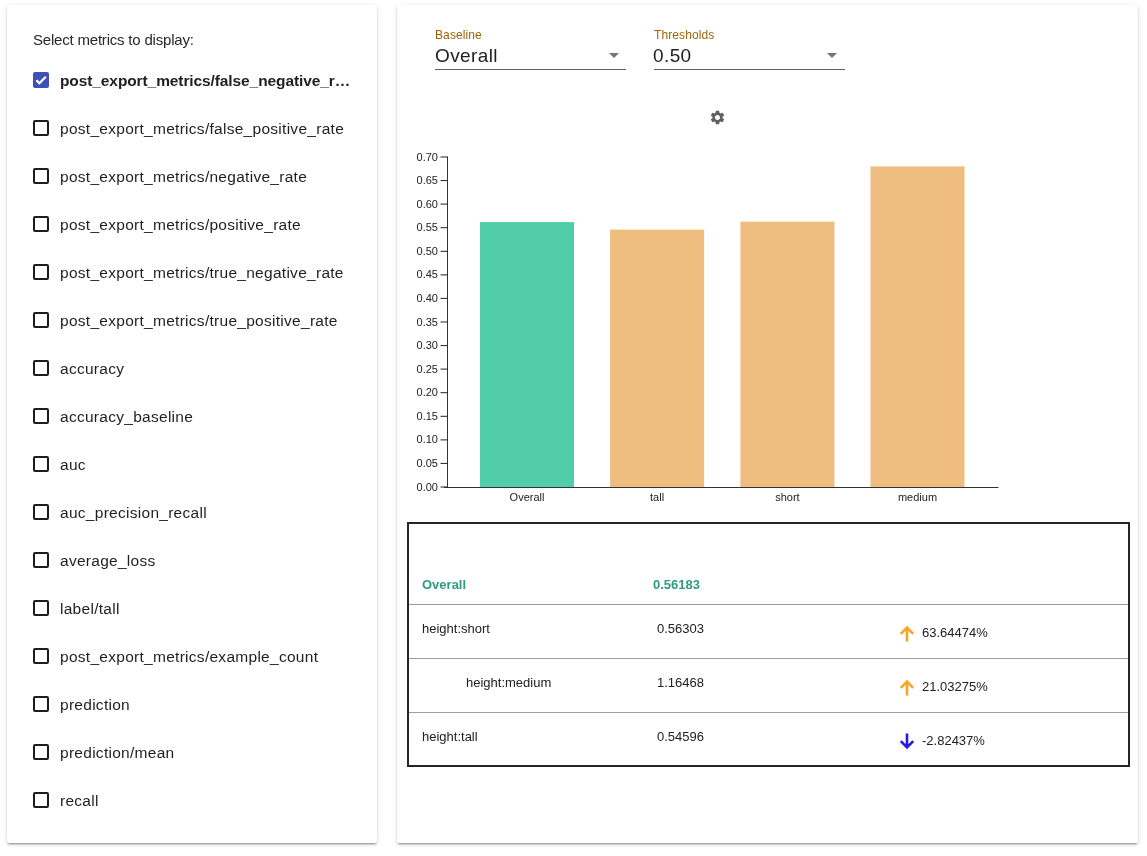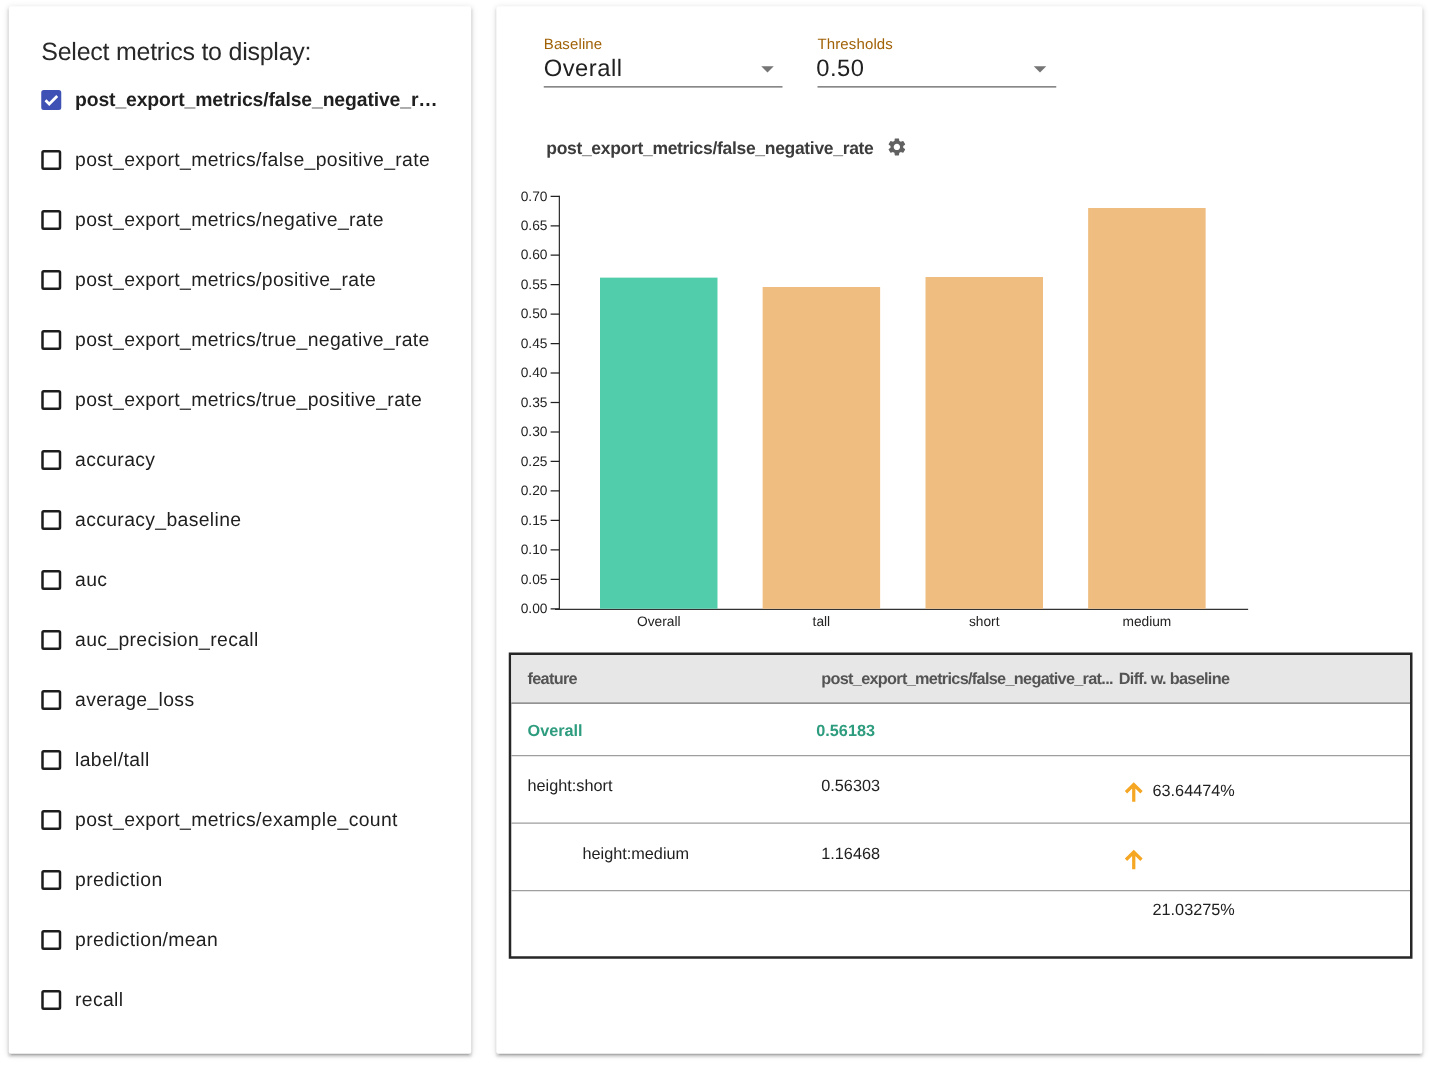--- a/index.html
+++ b/index.html
@@ -23,21 +23,21 @@
   .hdrcell { color:#545454; font-size:13px; font-weight:bold; letter-spacing:-0.55px; }
   .cell { color:#212121; font-size:13px; }
   .teal { color:#2e9c7e; font-weight:bold; font-size:13px; }
 </style>
 </head>
 <body>
 <div id="page">
   <div class="card" id="leftcard"></div>
   <div class="card" id="rightcard"></div>
 
-  <div class="abs" style="left:33px; top:31px; font-size:20px; letter-spacing:-0.2px; color:#282828;">Select metrics to display:</div>
+  <div class="abs" style="left:33px; top:31px; font-size:15px; letter-spacing:-0.2px; color:#282828;">Select metrics to display:</div>
 
   <div class="cbrow" style="top:72px;">
       <div class="cbbox checked">
         <svg width="16" height="16" viewBox="0 0 16 16" style="position:absolute;left:-2px;top:-2px;">
           <path d="M3.4 8.2 L6.4 11.2 L12.8 4.8" stroke="#fff" stroke-width="2.2" fill="none"></path>
         </svg>
       </div>
       <div class="cblabel" style="font-weight:bold; letter-spacing:-0.1px;">post_export_metrics/false_negative_r…</div>
     </div>
   <div class="cbrow" style="top:120px;">
@@ -104,21 +104,20 @@
   <div class="abs ddlabel" style="left:435px; top:28px;">Baseline</div>
   <div class="abs ddvalue" style="left:435px; top:46px;">Overall</div>
   <div class="ddline" style="left:435px; top:69px; width:191px;"></div>
   <div class="ddarrow" style="left:609px; top:53px;"></div>
 
   <div class="abs ddlabel" style="left:654px; top:28px;">Thresholds</div>
   <div class="abs ddvalue" style="left:653px; top:46px;">0.50</div>
   <div class="ddline" style="left:654px; top:69px; width:191px;"></div>
   <div class="ddarrow" style="left:827px; top:53px;"></div>
 
-  <div class="abs" style="left:437px; top:110px; font-size:14px; letter-spacing:-0.25px; font-weight:bold; color:#3c3c3c;">post_export_metrics/false_negative_rate</div>
   <svg class="abs" style="left:709px; top:109px;" width="17" height="17" viewBox="0 0 24 24" fill="#616161">
     <path d="M19.14,12.94c0.04-0.3,0.06-0.61,0.06-0.94c0-0.32-0.02-0.64-0.07-0.94l2.03-1.58c0.18-0.14,0.23-0.41,0.12-0.61 l-1.92-3.32c-0.12-0.22-0.37-0.29-0.59-0.22l-2.39,0.96c-0.5-0.38-1.03-0.7-1.62-0.94L14.4,2.81c-0.04-0.24-0.24-0.41-0.48-0.41 h-3.84c-0.24,0-0.43,0.17-0.47,0.41L9.25,5.35C8.66,5.59,8.12,5.92,7.63,6.29L5.24,5.33c-0.22-0.08-0.47,0-0.59,0.22L2.74,8.87 C2.62,9.08,2.66,9.34,2.86,9.48l2.03,1.58C4.84,11.36,4.8,11.69,4.8,12s0.02,0.64,0.07,0.94l-2.03,1.58 c-0.18,0.14-0.23,0.41-0.12,0.61l1.92,3.32c0.12,0.22,0.37,0.29,0.59,0.22l2.39-0.96c0.5,0.38,1.03,0.7,1.62,0.94l0.36,2.54 c0.05,0.24,0.24,0.41,0.48,0.41h3.84c0.24,0,0.44-0.17,0.47-0.41l0.36-2.54c0.59-0.24,1.13-0.56,1.62-0.94l2.39,0.96 c0.22,0.08,0.47,0,0.59-0.22l1.92-3.32c0.12-0.22,0.07-0.47-0.12-0.61L19.14,12.94z M12,15.6c-1.98,0-3.6-1.62-3.6-3.6 s1.62-3.6,3.6-3.6s3.6,1.62,3.6,3.6S13.98,15.6,12,15.6z"></path>
   </svg>
 
   <svg class="abs" style="left:400px; top:145px;" width="620" height="370" viewBox="0 0 620 370">
 
     <line x1="47.5" y1="11.5" x2="47.5" y2="342.5" stroke="#333" stroke-width="1"></line>
 
     <line x1="44" y1="342.5" x2="598.5" y2="342.5" stroke="#333" stroke-width="1"></line>
     <line x1="40.5" y1="342.0" x2="47.5" y2="342.0" stroke="#222" stroke-width="1"></line>
@@ -155,39 +154,42 @@
     <rect x="210.1" y="84.6" width="94" height="257.4" fill="#f0bd80"></rect>
     <rect x="340.4" y="76.6" width="94" height="265.4" fill="#f0bd80"></rect>
     <rect x="470.5" y="21.4" width="94" height="320.6" fill="#f0bd80"></rect>
     <text x="127.0" y="356" font-size="11" fill="#222" text-anchor="middle" font-family="Liberation Sans, sans-serif">Overall</text>
     <text x="257.1" y="356" font-size="11" fill="#222" text-anchor="middle" font-family="Liberation Sans, sans-serif">tall</text>
     <text x="387.4" y="356" font-size="11" fill="#222" text-anchor="middle" font-family="Liberation Sans, sans-serif">short</text>
     <text x="517.5" y="356" font-size="11" fill="#222" text-anchor="middle" font-family="Liberation Sans, sans-serif">medium</text>
   </svg>
 
   <div class="abs" style="left:407px; top:522px; width:723px; height:245px; border:2px solid #262626; background:#fff;">
-    <div style="position:absolute; left:0; top:0; width:100%; height:39px; background:#e7e7e7; border-bottom:1px solid #757575;">
-      <div class="abs hdrcell" style="left:13px; top:11px;">feature</div>
-      <div class="abs hdrcell" style="left:248px; top:11px;">post_export_metrics/false_negative_rat...</div>
-      <div class="abs hdrcell" style="left:486px; top:11px;">Diff. w. baseline</div>
-    </div>
     <div style="position:absolute; left:0; top:39px; width:100%; height:42px; border-bottom:1px solid #9e9e9e;">
       <div class="abs teal" style="left:13px; top:14px;">Overall</div>
       <div class="abs teal" style="left:244px; top:14px;">0.56183</div>
     </div>
     <div style="position:absolute; left:0; top:81px; width:100%; height:54px; border-bottom:1px solid #9e9e9e;">
       <div class="abs cell" style="left:13px; top:16px;">height:short</div>
       <div class="abs cell" style="left:248px; top:16px;">0.56303</div>
       <svg class="abs" style="left:490px; top:20px;" width="16" height="17" viewBox="0 0 16 17">
           <path d="M8 16.4 V2.8 M1.8 8.8 L8 2.6 L14.2 8.8" stroke="#f5a623" stroke-width="2.6" fill="none"></path>
         </svg>
       <div class="abs cell" style="left:513px; top:20px;">63.64474%</div>
     </div>
     <div style="position:absolute; left:0; top:135px; width:100%; height:54px; border-bottom:1px solid #9e9e9e;">
       <div class="abs cell" style="left:13px; top:16px;margin-left:44px;">height:medium</div>
       <div class="abs cell" style="left:248px; top:16px;">1.16468</div>
       <svg class="abs" style="left:490px; top:20px;" width="16" height="17" viewBox="0 0 16 17">
           <path d="M8 16.4 V2.8 M1.8 8.8 L8 2.6 L14.2 8.8" stroke="#f5a623" stroke-width="2.6" fill="none"></path>
         </svg>
-      <div class="abs cell" style="left:513px; top:20px;margin-top:41px;">21.03275%</div>
+      <div class="abs cell" style="left:513px; top:20px;">21.03275%</div>
+    </div>
+    <div style="position:absolute; left:0; top:189px; width:100%; height:52px;">
+      <div class="abs cell" style="left:13px; top:16px;">height:tall</div>
+      <div class="abs cell" style="left:248px; top:16px;">0.54596</div>
+      <svg class="abs" style="left:490px; top:20px;" width="16" height="17" viewBox="0 0 16 17">
+          <path d="M8 0.6 V14.2 M1.8 8.2 L8 14.4 L14.2 8.2" stroke="#2619e8" stroke-width="2.6" fill="none"></path>
+        </svg>
+      <div class="abs cell" style="left:513px; top:20px;">-2.82437%</div>
     </div>
   </div>
 </div>
 
 </body></html>

